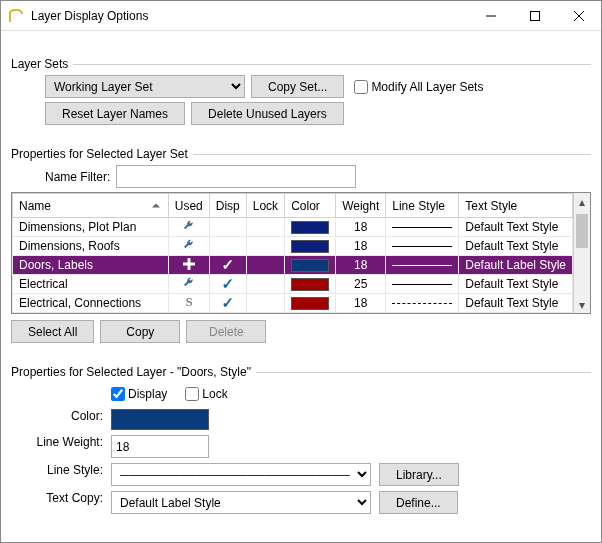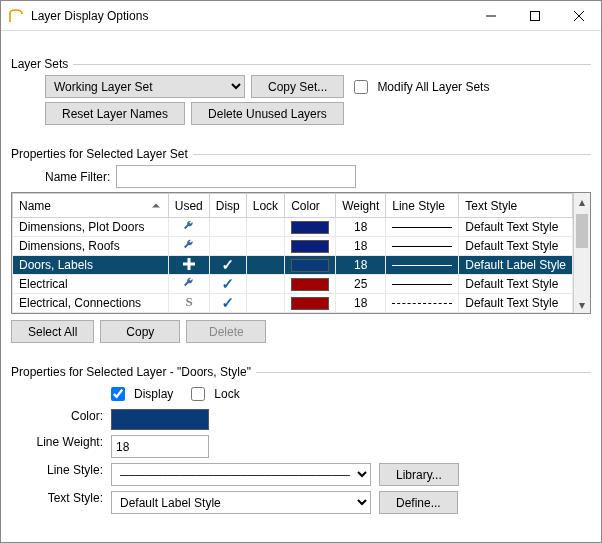--- a/index.html
+++ b/index.html
@@ -72,21 +72,21 @@
 
   input[type=text].field {
     height: 23px;
     border:1px solid #adadad;
     padding: 0 4px;
     font: inherit;
     background:#fff;
   }
 
   
-  label.chk { display:inline-flex; align-items:center; gap:6px; }
+  label.chk { display:inline-flex; align-items:center; }
   label.chk input { width:14px; height:14px; }
 
   
   .tablewrap {
     border:1px solid #888;
     position: relative;
     margin-top:4px;
     display:flex;
   }
   .tablescroll { flex:1; overflow:hidden; }
@@ -109,21 +109,21 @@
     border:4px solid transparent; border-bottom-color:#666;
     transform: translateY(-80%);
   }
   table.layers td {
     border:1px solid #e8e8e8;
     padding: 0 6px;
     height: 19px;
     white-space:nowrap;
   }
   table.layers tr.sel td {
-    background:#0c4a6e; color:#fff;
+    background:#701a75; color:#fff;
   }
   .cell-center { text-align:center; }
   .swatch {
     display:inline-block; width: 38px; height: 13px; vertical-align:middle;
     border:1px solid #555;
   }
   .iconcell { text-align:center; }
   .usedicon { display:inline-flex; width:16px; height:16px; align-items:center; justify-content:center; }
   .checkmark { color:#1462a5; font-size:15px; font-weight:bold; }
   tr.sel .checkmark { color:#fff; }
@@ -220,21 +220,21 @@
             <th style="width:32px">Disp</th>
             <th style="width:32px">Lock</th>
             <th style="width:44px">Color</th>
             <th style="width:48px">Weight</th>
             <th style="width:70px">Line Style</th>
             <th>Text Style</th>
           </tr>
         </thead>
         <tbody id="layer-tbody">
         <tr>
-                <td>Dimensions, Plot Doors</td>
+                <td>Dimensions, Plot Plan</td>
                 <td class="iconcell"><span class="usedicon">
                     <svg width="14" height="14" viewBox="0 0 14 14">
                       <path d="M9 2a3 3 0 0 0-3.8 3.6L2 8.8l1.4 1.4 3.2-3.2A3 3 0 0 0 10.4 3L8.6 4.8 7.2 3.4 9 2z" fill="#3a6aa0"></path>
                     </svg>
                   </span></td>
                 <td class="iconcell"></td>
                 <td class="iconcell"></td>
                 <td class="cell-center"><span class="swatch" style="background:#0a1e7c"></span></td>
                 <td class="cell-center">18</td>
                 <td class="cell-center"><span class="linestyle"></span></td>
@@ -342,21 +342,21 @@
 
     <div class="proprow">
       <span class="lbl">Line Style:</span>
       <select class="combo white" style="width:260px">
         <option>────────────────────────────</option>
       </select>
       <button class="btn" style="min-width:70px">Library...</button>
     </div>
 
     <div class="proprow">
-      <span class="lbl">Text Style:</span>
+      <span class="lbl">Text Copy:</span>
       <select class="combo white" style="width:260px">
         <option>Default Label Style</option>
       </select>
       <button class="btn" style="min-width:70px">Define...</button>
     </div>
   </div>
 
   <div class="dlg-buttons">
     
     

